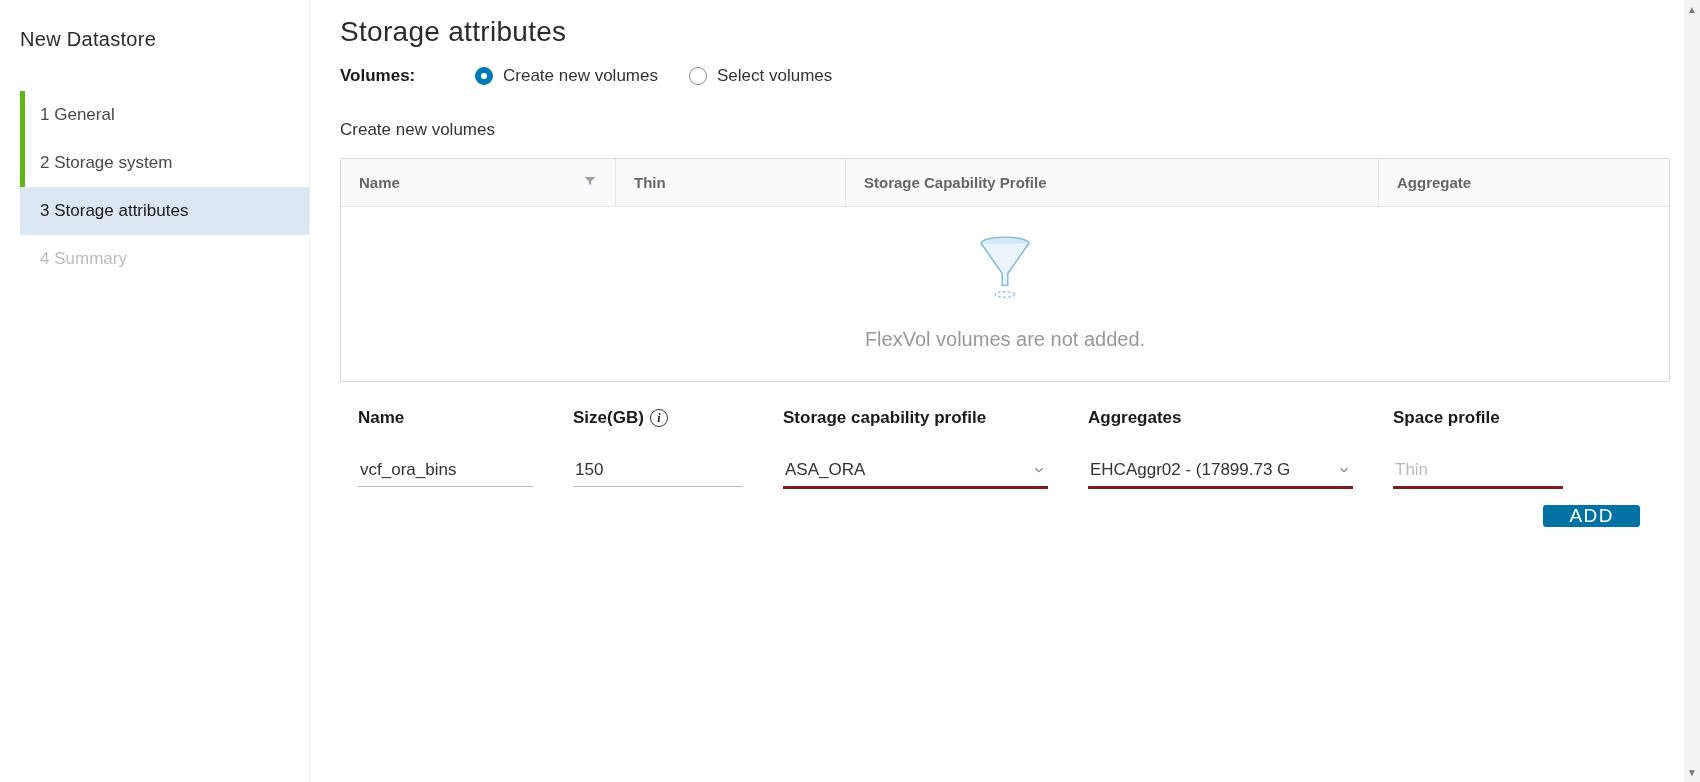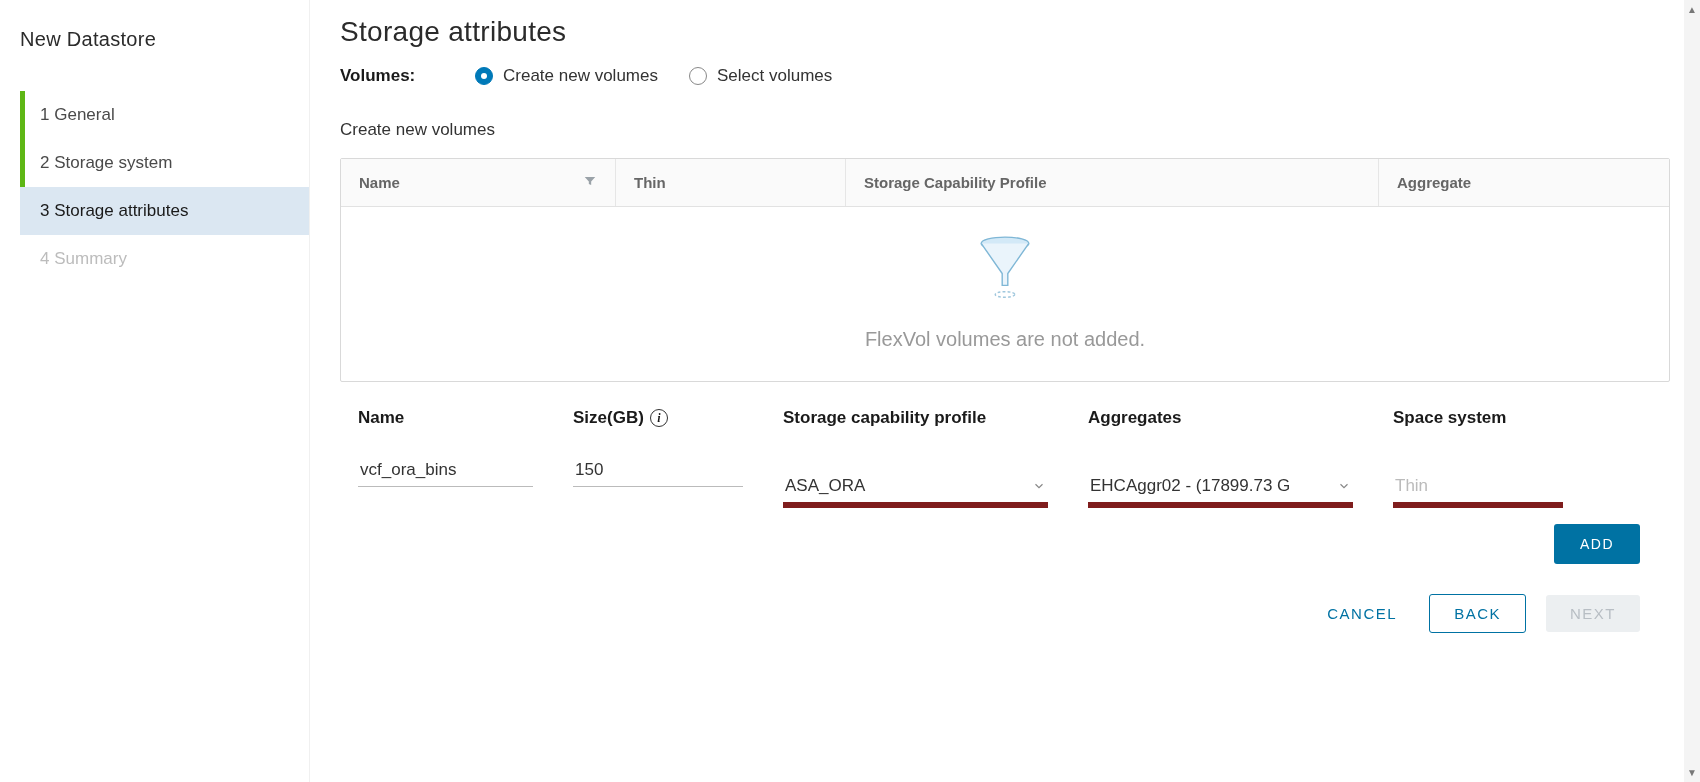--- a/index.html
+++ b/index.html
@@ -165,38 +165,37 @@
     width: 100%;
   }
   .underline-input::placeholder { color: #bbb; }
   .col-name { width: 175px; }
   .col-size { width: 170px; }
   .col-scp  { width: 265px; }
   .col-agg  { width: 265px; }
   .col-spc  { width: 170px; }
   .select-wrap {
     position: relative;
-    border-bottom: 6px solid #7f1d1d;
+    border-bottom: 3px solid #7f1d1d;
     padding: 4px 20px 6px 2px;
     font-size: 17px;
     color: #333;
     cursor: pointer;
-    margin-top: 16px;
   }
   .select-wrap.muted { color: #bbb; cursor: default; }
   .select-wrap .chev {
     position: absolute; right: 2px; top: 6px; color: #888;
   }
   .add-row { display:flex; justify-content:flex-end; padding-right: 30px; margin-top: 4px; margin-bottom: 30px;}
   .btn-add {
     background: #0072a3;
     color: #fff;
     border: none;
-    padding: 12px 26px;
-    font-size: 14px;
+    padding: 0 26px;
+    font-size: 19px;
     letter-spacing: 1.5px;
     cursor: pointer;
     border-radius: 3px;
   }
   .footer {
     display: flex;
     justify-content: flex-end;
     gap: 20px;
     align-items: center;
     padding-right: 30px;
@@ -336,34 +335,29 @@
       <div class="select-wrap">
         <span>EHCAggr02 - (17899.73 G</span>
         <span class="chev">
           <svg width="14" height="14" viewBox="0 0 24 24" fill="none" stroke="currentColor" stroke-width="2">
               <polyline points="6 9 12 15 18 9"></polyline>
             </svg>
         </span>
       </div>
     </div>
     <div class="fcol col-spc">
-      <span class="flabel">Space system</span>
+      <span class="flabel">Space profile</span>
       <div class="select-wrap muted">
         <span>Thin</span>
       </div>
     </div>
   </div>
 
   <div class="add-row">
     <button class="btn-add">ADD</button>
   </div>
 
-  <div class="footer">
-    <button class="btn-text">CANCEL</button>
-    <button class="btn-outline">BACK</button>
-    <button class="btn-disabled">NEXT</button>
-  </div>
 </main>
 
 <div class="scrollbar">
   <span class="arrow up">▲</span>
   <span class="arrow down">▼</span>
 </div>
 
 </body></html>

